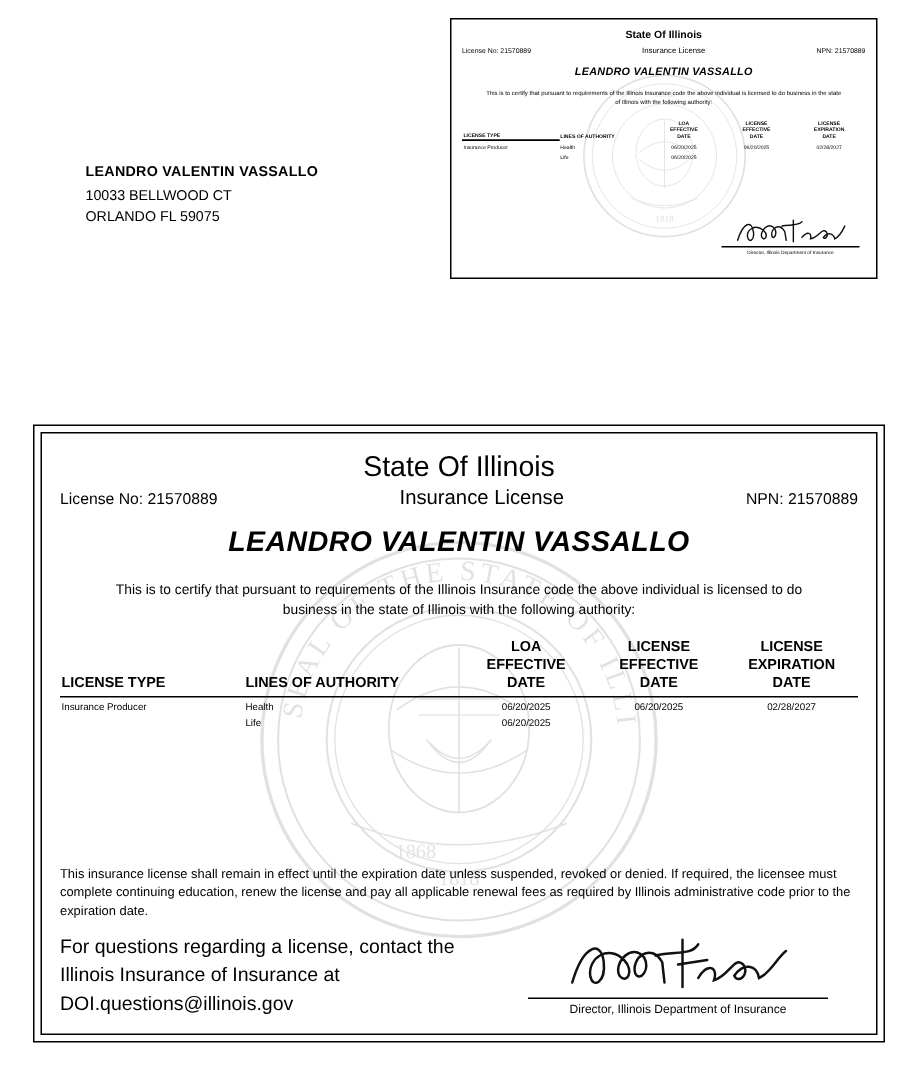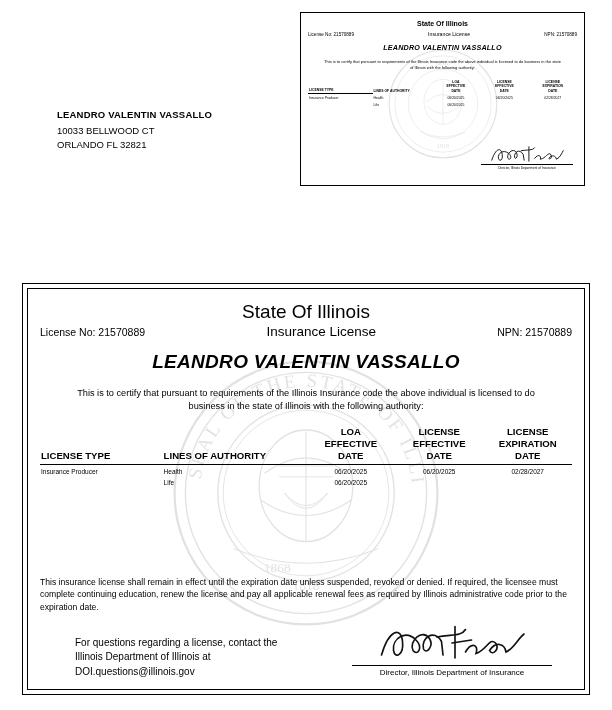--- a/index.html
+++ b/index.html
@@ -191,24 +191,23 @@
     position: absolute;
     left: 12px; right: 14px;
     top: 287px;
     font-size: 8.6px;
     line-height: 1.45;
     z-index: 2;
   }
   .m-footer-left {
     position: absolute;
     left: 12px; bottom: 10px;
-    font-size: 10px;
+    font-size: 13px;
     line-height: 1.45;
     z-index: 2;
-    margin-left: 35px;
   }
   .m-sign {
     position: absolute;
     right: 32px; bottom: 12px;
     width: 200px;
     text-align: center;
     z-index: 2;
   }
   .m-sign .sigline {
     border-top: 1px solid #000;
@@ -219,21 +218,21 @@
     margin-top: 2px;
   }
   .sig-svg { display: block; margin: 0 auto; }
 </style>
 </head>
 <body>
 
 <div class="address">
   <div class="name">LEANDRO VALENTIN VASSALLO</div>
   <div class="line">10033 BELLWOOD CT</div>
-  <div class="line">ORLANDO FL 32821</div>
+  <div class="line">ORLANDO FL 59075</div>
 </div>
 
 <div class="mini-cert">
   <div class="mini-inner">
 
     <svg class="mini-seal" viewBox="0 0 200 200">
       <circle cx="100" cy="100" r="96" fill="none" stroke="#444" stroke-width="2"></circle>
       <circle cx="100" cy="100" r="86" fill="none" stroke="#444" stroke-width="1"></circle>
       <circle cx="100" cy="100" r="62" fill="none" stroke="#444" stroke-width="1"></circle>
       <ellipse cx="100" cy="96" rx="34" ry="40" fill="none" stroke="#444" stroke-width="1"></ellipse>
@@ -387,21 +386,21 @@
             <td class="c"></td>
           </tr>
         </tbody>
       </table>
     </div>
 
     <div class="m-note">This insurance license shall remain in effect until the expiration date unless suspended, revoked or denied. If required, the licensee must complete continuing education, renew the license and pay all applicable renewal fees as required by Illinois administrative code prior to the expiration date.</div>
 
     <div class="m-footer-left">
       <div>For questions regarding a license, contact the</div>
-      <div>Illinois Department of Illinois at</div>
+      <div>Illinois Insurance of Insurance at</div>
       <div>DOI.questions@illinois.gov</div>
     </div>
 
     <div class="m-sign">
       <svg class="sig-svg" width="150" height="40" viewBox="0 0 200 52">
         <path d="M6 42 C16 8, 32 4, 34 24 C36 42, 24 48, 22 36 C20 20, 38 8, 52 22 C62 32, 54 44, 48 36 C42 24, 60 6, 70 20 C76 30, 66 42, 62 34 C58 20, 76 6, 86 24 L88 42" fill="none" stroke="#111" stroke-width="2.2" stroke-linecap="round"></path>
         <path d="M80 18 C98 14, 112 18, 118 8 M104 4 L104 46 M100 26 L126 22" fill="none" stroke="#111" stroke-width="2.2" stroke-linecap="round"></path>
         <path d="M118 38 C126 24, 136 28, 132 40 C146 36, 150 18, 158 26 C164 34, 154 44, 150 36 C158 24, 170 26, 172 38 C182 34, 188 20, 196 14" fill="none" stroke="#111" stroke-width="2.2" stroke-linecap="round"></path>
       </svg>
       <div class="sigline"></div>

